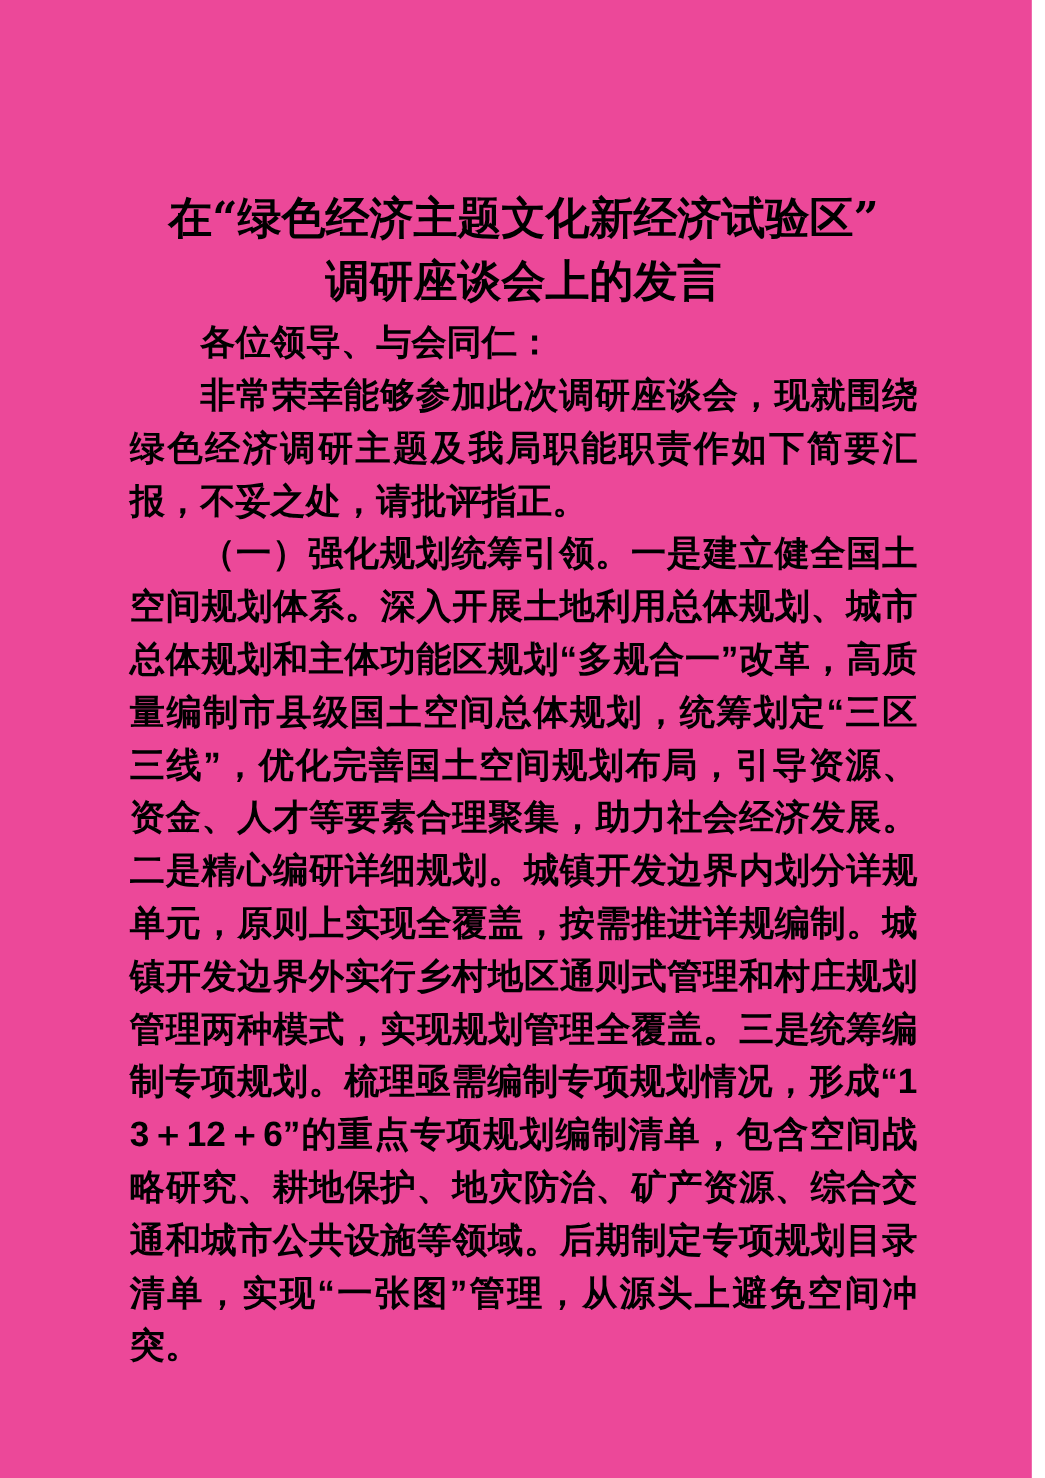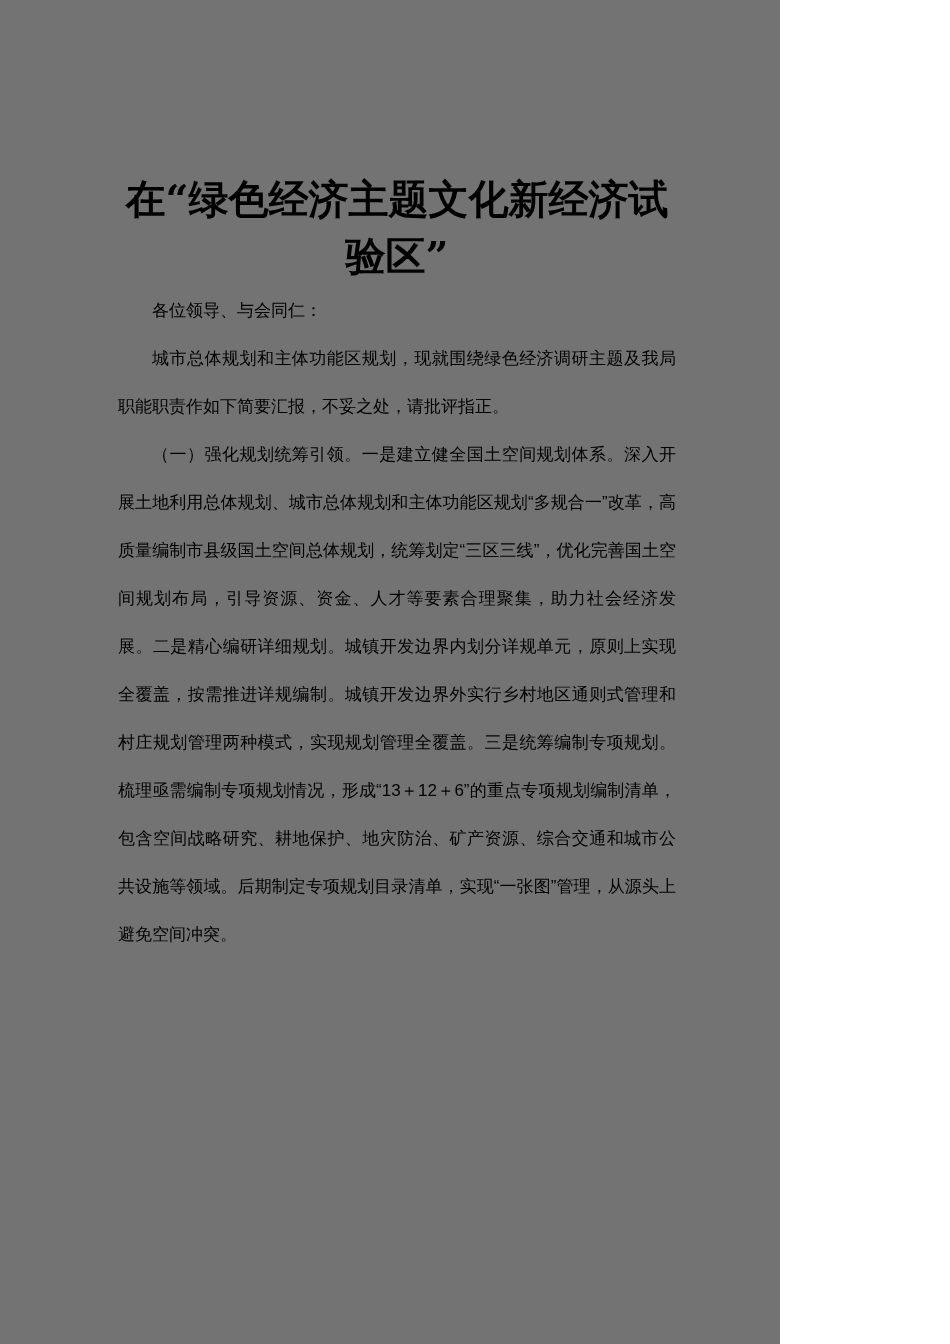--- a/index.html
+++ b/index.html
@@ -2,60 +2,62 @@
 <html><head>
 <meta charset="utf-8">
 <style>
   html, body {
     margin: 0;
     padding: 0;
     background: #ffffff;
   }
   .page {
     position: relative;
-    width: 780px;
+    width: 938px;
     height: 1344px;
     margin: 0;
-    background: #737373;
+    background: #ec4899;
     color: #000000;
     box-sizing: border-box;
     padding: 170px 104px 40px 118px;
     overflow: hidden;
     font-family: "Liberation Sans", sans-serif;
   }
   .doc-title {
     font-family: "DejaVu Serif", "Liberation Serif", serif;
     font-weight: bold;
     font-size: 40px;
     line-height: 57px;
     text-align: center;
     margin: 0 0 3px 0;
     letter-spacing: 0px;
   }
   .doc-title .title-line {
     display: block;
   }
   .doc-body p {
     font-family: "Liberation Sans", sans-serif;
-    font-size: 17px;
+    font-size: 32px;
     line-height: 48px;
     margin: 0;
     text-indent: 2em;
     text-align: justify;
     text-justify: inter-ideograph;
     word-break: break-all;
     overflow-wrap: break-word;
+    font-weight: bold;
   }
 </style>
 </head>
 <body>
 
 <div class="page">
   <h1 class="doc-title">
     <span class="title-line">在“绿色经济主题文化新经济试验区”</span>
+    <span class="title-line">调研座谈会上的发言</span>
   </h1>
 
   <div class="doc-body">
     <p>各位领导、与会同仁：</p>
-    <p>城市总体规划和主体功能区规划，现就围绕绿色经济调研主题及我局职能职责作如下简要汇报，不妥之处，请批评指正。</p>
+    <p>非常荣幸能够参加此次调研座谈会，现就围绕绿色经济调研主题及我局职能职责作如下简要汇报，不妥之处，请批评指正。</p>
     <p>（一）强化规划统筹引领。一是建立健全国土空间规划体系。深入开展土地利用总体规划、城市总体规划和主体功能区规划“多规合一”改革，高质量编制市县级国土空间总体规划，统筹划定“三区三线”，优化完善国土空间规划布局，引导资源、资金、人才等要素合理聚集，助力社会经济发展。二是精心编研详细规划。城镇开发边界内划分详规单元，原则上实现全覆盖，按需推进详规编制。城镇开发边界外实行乡村地区通则式管理和村庄规划管理两种模式，实现规划管理全覆盖。三是统筹编制专项规划。梳理亟需编制专项规划情况，形成“13＋12＋6”的重点专项规划编制清单，包含空间战略研究、耕地保护、地灾防治、矿产资源、综合交通和城市公共设施等领域。后期制定专项规划目录清单，实现“一张图”管理，从源头上避免空间冲突。</p>
   </div>
 </div>
 
 </body></html>

